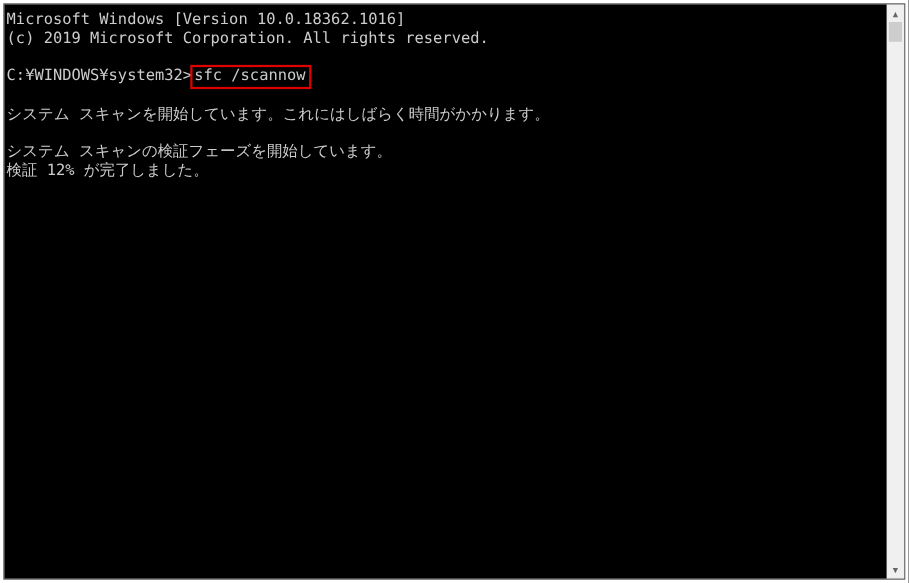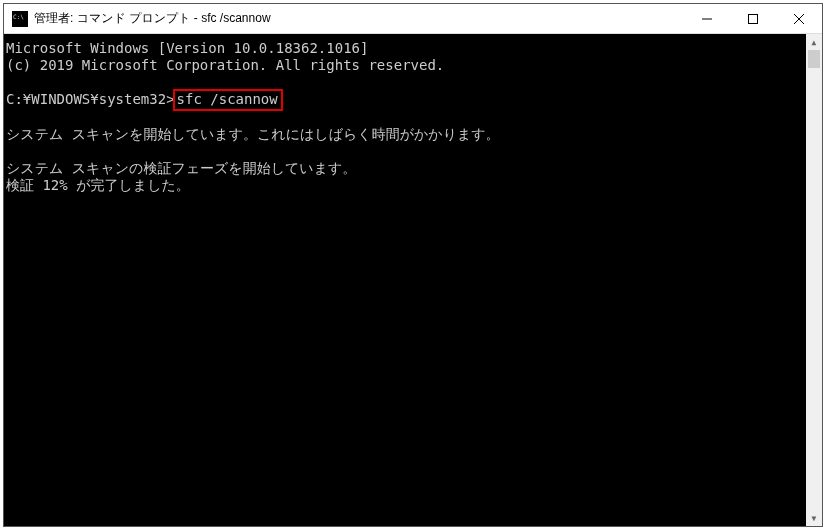--- a/index.html
+++ b/index.html
@@ -120,42 +120,20 @@
       font-size: 8px;
       color: #666;
     }
     .scrollbar-arrow.up { top: 0; }
     .scrollbar-arrow.down { bottom: 0; }
   </style>
 </head>
 <body>
 
 <div class="window">
-  <div class="titlebar">
-    <div class="titlebar-icon"></div>
-    <div class="titlebar-title">管理者: コマンド プロンプト - sfc  /scannow</div>
-    <div class="window-controls">
-      <div class="window-control">
-        <svg viewBox="0 0 10 10">
-            <line x1="0" y1="5" x2="10" y2="5" stroke="#000" stroke-width="1"></line>
-          </svg>
-      </div>
-      <div class="window-control">
-        <svg viewBox="0 0 10 10">
-            <rect x="0.5" y="0.5" width="9" height="9" fill="none" stroke="#000" stroke-width="1"></rect>
-          </svg>
-      </div>
-      <div class="window-control">
-        <svg viewBox="0 0 10 10">
-            <line x1="0" y1="0" x2="10" y2="10" stroke="#000" stroke-width="1"></line>
-            <line x1="10" y1="0" x2="0" y2="10" stroke="#000" stroke-width="1"></line>
-          </svg>
-      </div>
-    </div>
-  </div>
   <div class="terminal-area">
     <div class="terminal-content"><span>Microsoft Windows [Version 10.0.18362.1016]</span>
 <span>(c) 2019 Microsoft Corporation. All rights reserved.</span>
 
 <span>C:¥WINDOWS¥system32&gt;</span><span class="highlight-box"><span>sfc /scannow</span></span>
 
 <span>システム スキャンを開始しています。これにはしばらく時間がかかります。</span>
 
 <span>システム スキャンの検証フェーズを開始しています。</span>
 <span>検証 12% が完了しました。</span></div>

